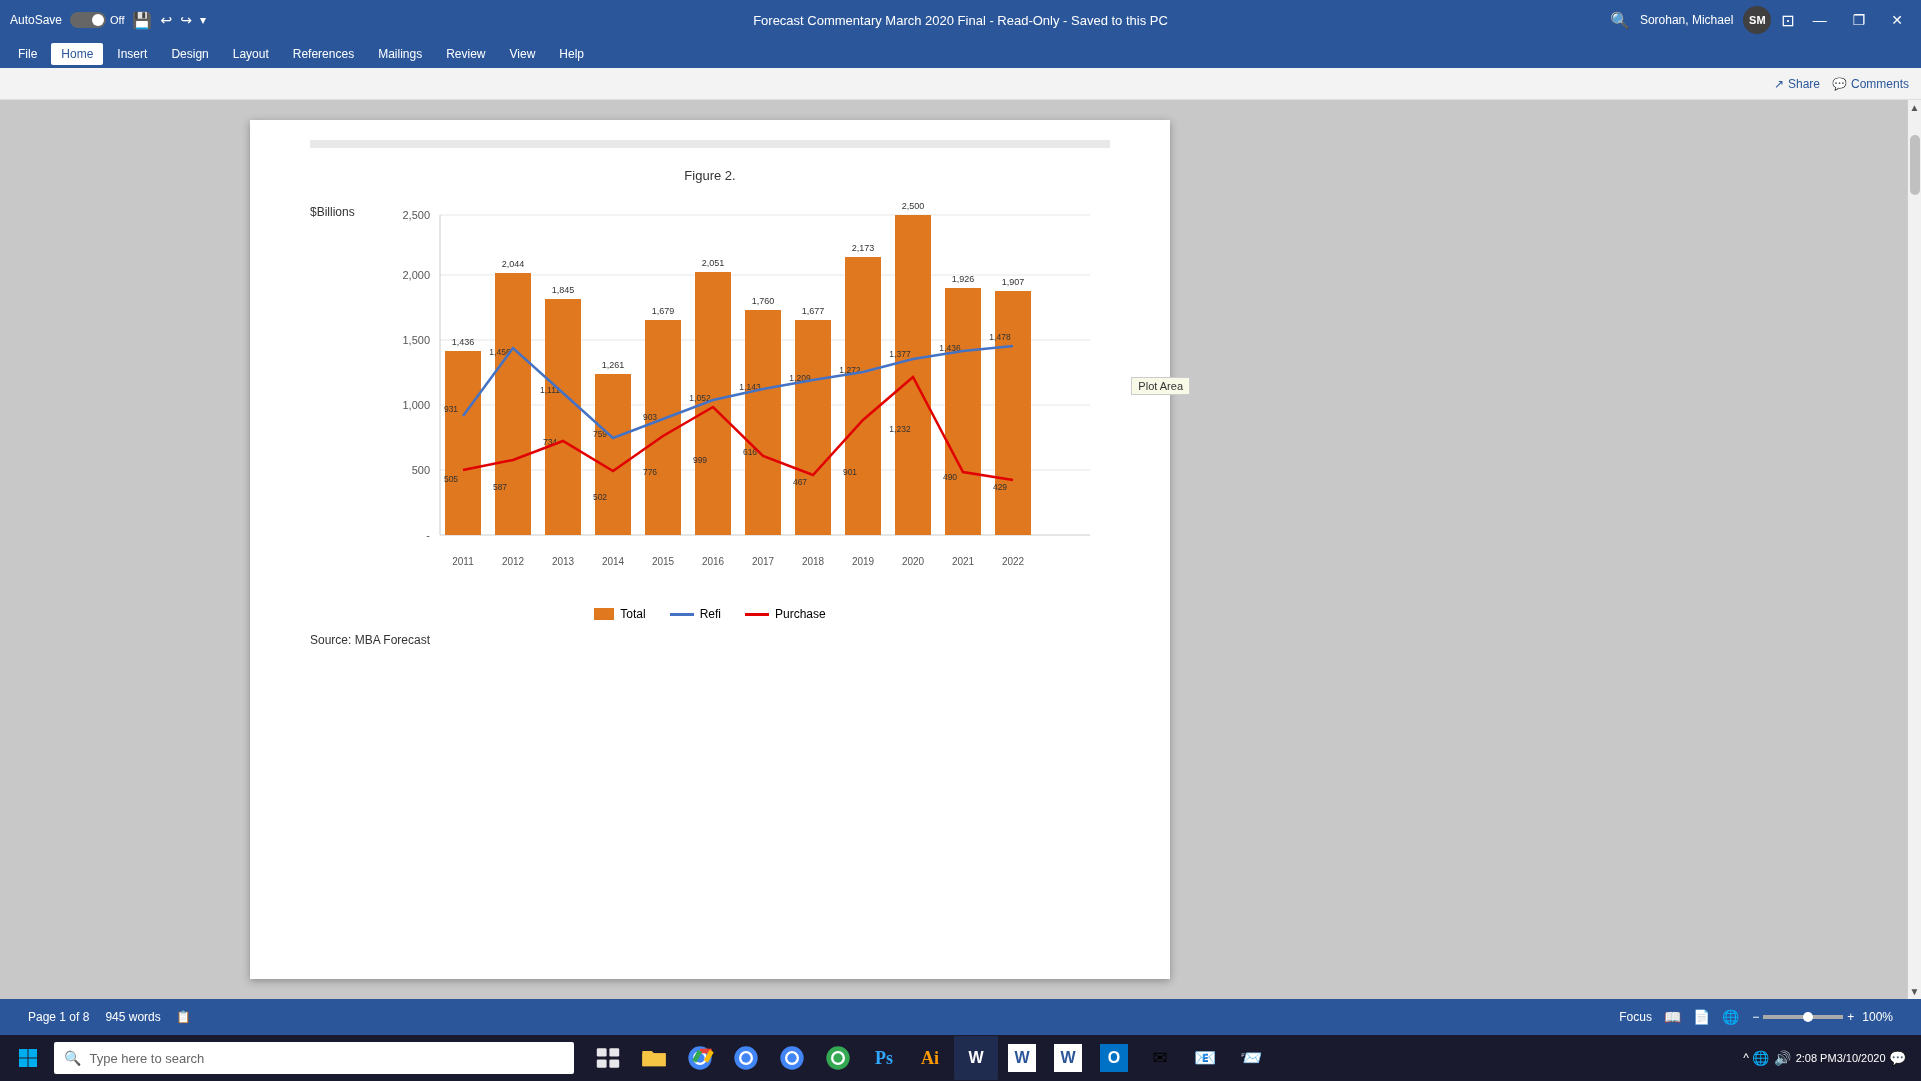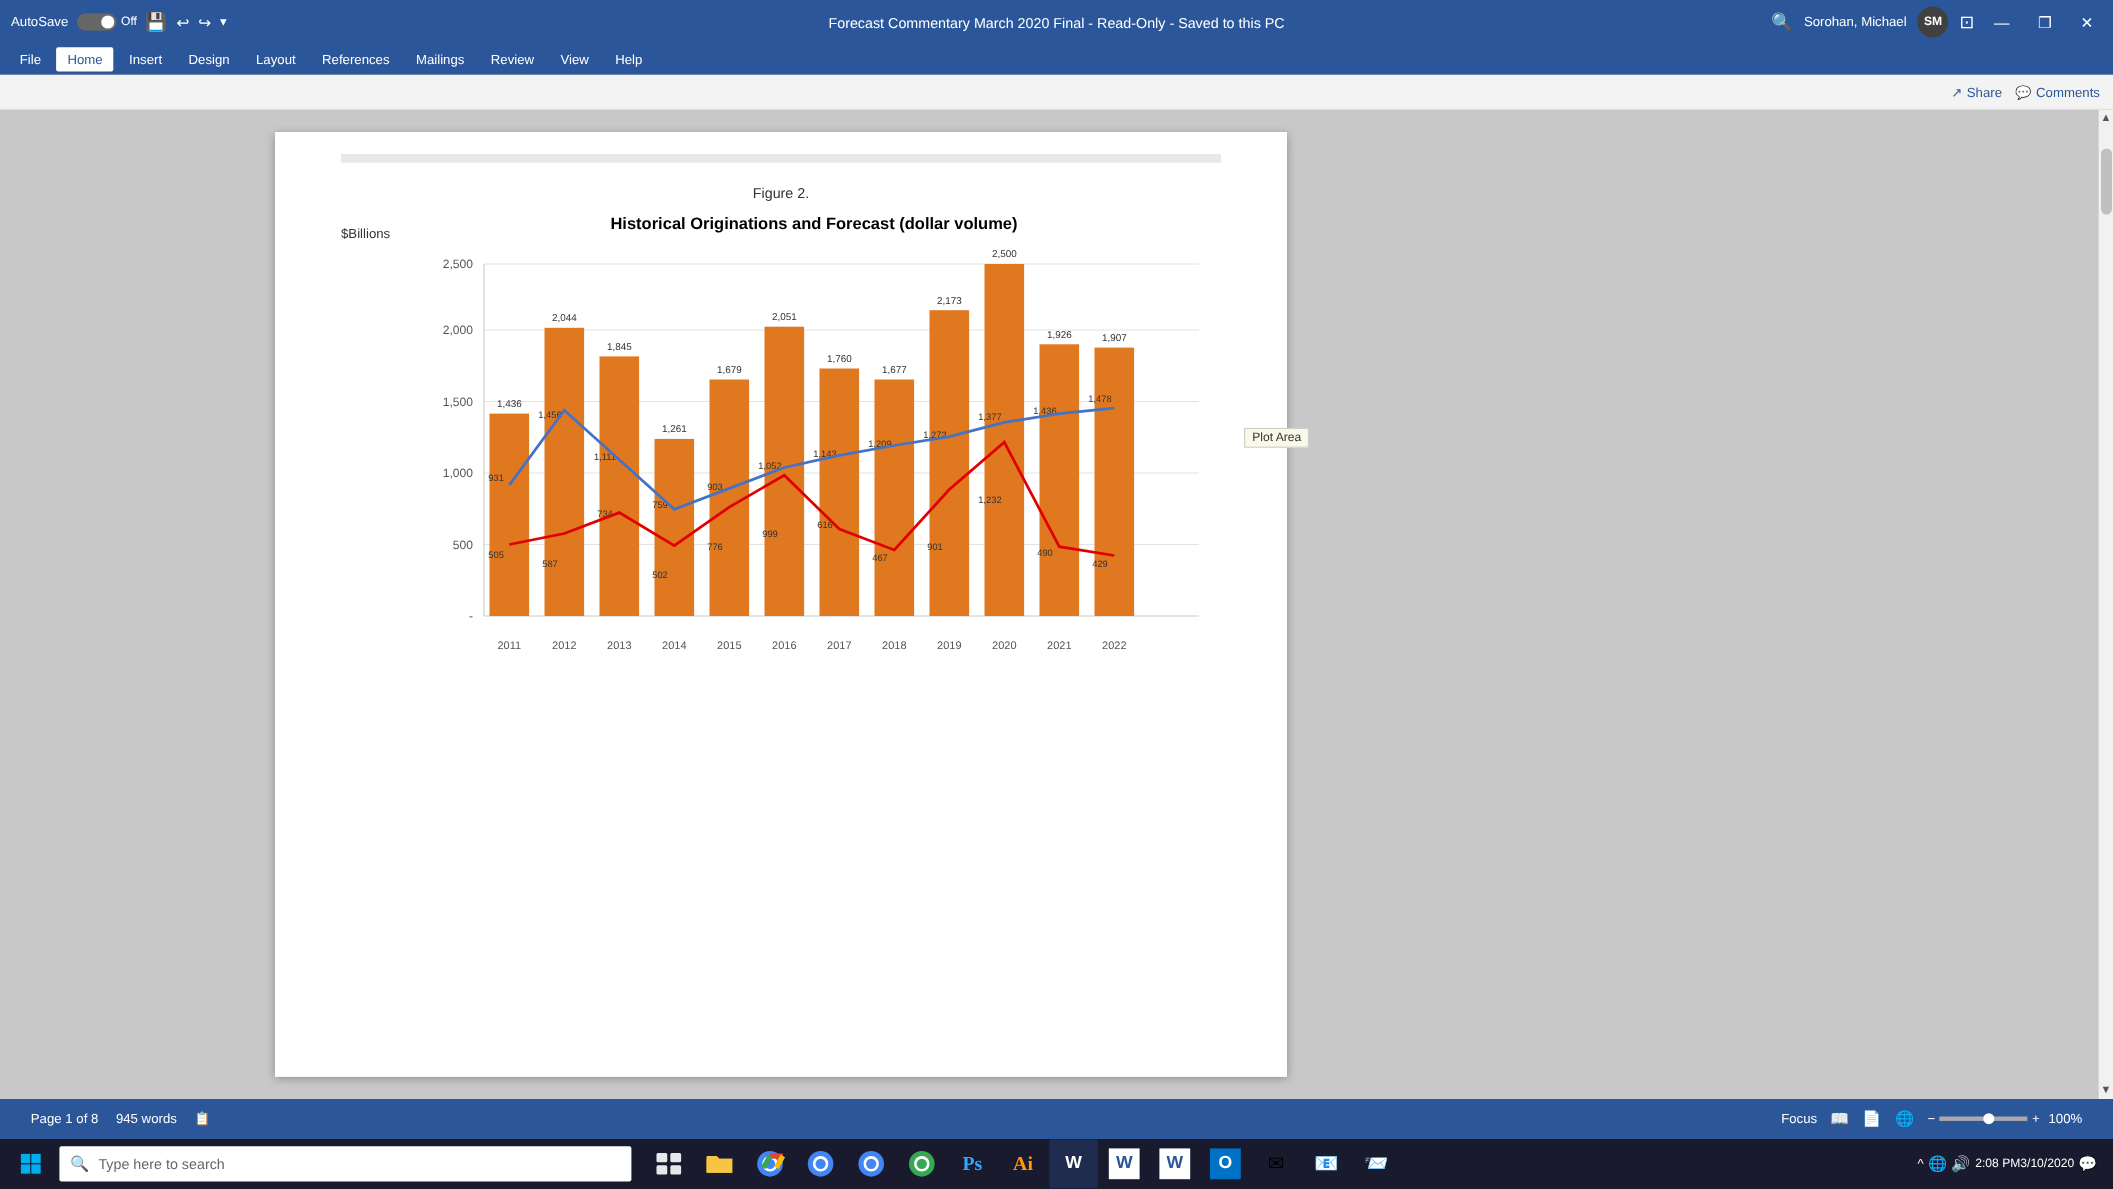--- a/index.html
+++ b/index.html
@@ -260,21 +260,20 @@
   <div style="background:#c8c8c8; width:250px; height:100%;"></div>
   <div class="page">
     <div style="background:#e8e8e8; height:8px; margin-bottom:20px;"></div>
 
     <div class="figure-label">Figure 2.</div>
 
     <div class="chart-container">
       <div style="display:flex; align-items:flex-start;">
         <div style="font-size:12px; padding-top:10px; color:#333; min-width:60px;">$Billions</div>
         <div style="flex:1; position:relative;">
-          <div class="chart-title">Historical Originations and Forecast (dollar volume)</div>
           
           
           <svg viewBox="0 0 720 400" xmlns="http://www.w3.org/2000/svg" style="width:100%; height:400px;">
 
             <line x1="60" y1="20" x2="60" y2="340" stroke="#ccc" stroke-width="1"></line>
             <line x1="60" y1="340" x2="710" y2="340" stroke="#ccc" stroke-width="1"></line>
 
             <line x1="60" y1="275" x2="710" y2="275" stroke="#ccc" stroke-width="0.5"></line>
             <line x1="60" y1="210" x2="710" y2="210" stroke="#ccc" stroke-width="0.5"></line>
             <line x1="60" y1="145" x2="710" y2="145" stroke="#ccc" stroke-width="0.5"></line>
@@ -365,22 +364,37 @@
             <polyline points="83,221 133,153 183,198 233,243 283,224 333,205 383,194 433,185 483,177 533,164 583,156 633,151" fill="none" stroke="#4472c4" stroke-width="2.5"></polyline>
 
             <polyline points="83,275 133,265 183,246 233,276 283,241 333,212 383,261 433,280 483,225 533,182 583,277 633,285" fill="none" stroke="#e00000" stroke-width="2.5"></polyline>
           </svg>
 
           
           <div class="plot-area-tooltip">Plot Area</div>
         </div>
       </div>
 
-    </div>
-
+      <div class="legend">
+        <div class="legend-item">
+          <div class="legend-bar"></div>
+          <span>Total</span>
+        </div>
+        <div class="legend-item">
+          <div class="legend-line-blue"></div>
+          <span>Refi</span>
+        </div>
+        <div class="legend-item">
+          <div class="legend-line-red"></div>
+          <span>Purchase</span>
+        </div>
+      </div>
+    </div>
+
+    <div class="source-text">Source: MBA Forecast</div>
   </div>
   <div style="background:#c8c8c8; flex:1; height:100%;"></div>
 </div>
 
 <div class="status-bar">
   <span>Page 1 of 8</span>
   <span>945 words</span>
   <span style="cursor:pointer">📋</span>
   <div class="status-right">
     <span style="cursor:pointer">Focus</span>

